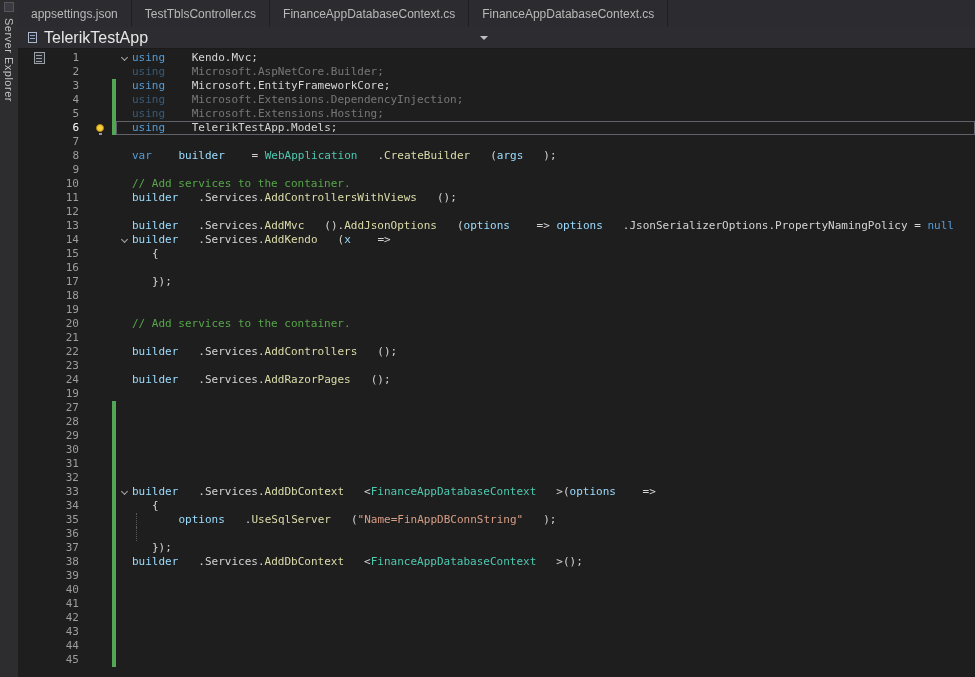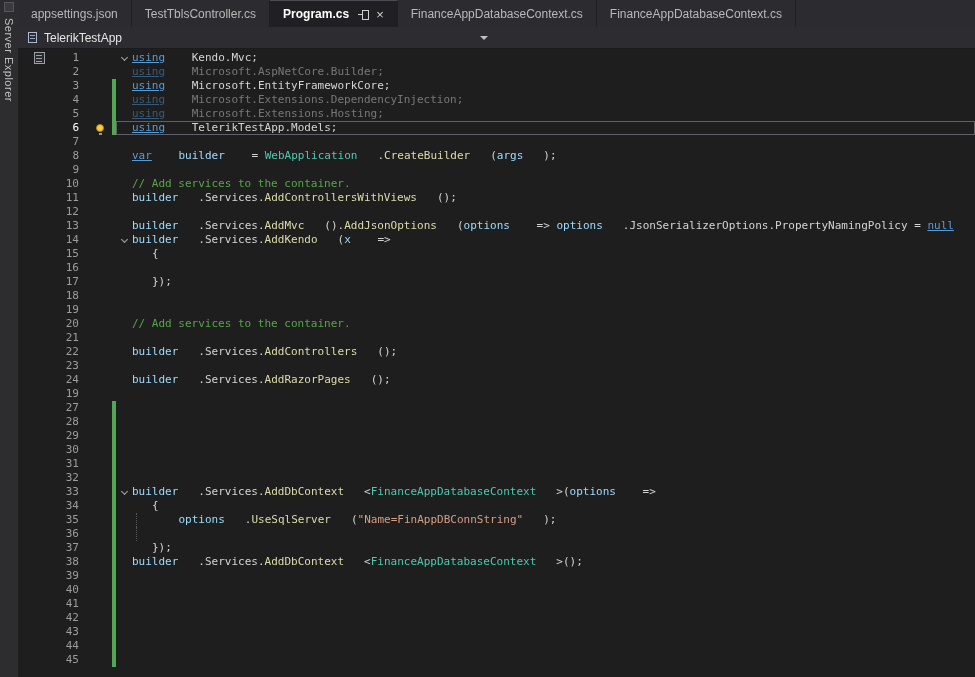--- a/index.html
+++ b/index.html
@@ -22,21 +22,21 @@
   .pin { margin-left:9px; position:relative; width:11px; height:11px; display:inline-block; }
   .pin::before { content:""; position:absolute; left:0; top:5px; width:4px; height:1px; background:#cfcfcf; }
   .pin::after  { content:""; position:absolute; left:4px; top:1px; width:5px; height:8px; border:1px solid #cfcfcf; }
   .close { margin-left:7px; color:#cfcfcf; font-size:13px; line-height:1; font-weight:normal; }
 
   
   .docbar { height:22px; background:#2d2d31; display:flex; align-items:center; border-bottom:1px solid #1b1b1e; flex:none; }
   .doc-dd { display:flex; align-items:center; width:478px; height:100%; padding:0 8px 0 10px; }
   .file-icon { width:9px; height:11px; border:1px solid #aeb8cc; position:relative; flex:none; }
   .file-icon::after { content:""; position:absolute; left:1px; top:2px; width:5px; height:1px; background:#8fa8d0; box-shadow:0 3px 0 #8fa8d0; }
-  .doc-label { margin-left:7px; font-size:12px; color:#e6e6e6; white-space:nowrap; }
+  .doc-label { margin-left:7px; font-size:16px; color:#e6e6e6; white-space:nowrap; }
   .dd-arrow { margin-left:auto; width:0; height:0; border-left:4px solid transparent; border-right:4px solid transparent; border-top:4px solid #bfbfbf; }
 
   
   .editor { flex:1; background:#1e1e1e; padding-top:2px; overflow:hidden; position:relative;
             font-family:"DejaVu Sans Mono","Liberation Mono",monospace; font-size:11px; }
   .gutter-doc-icon { position:absolute; left:16px; top:3px; width:11px; height:12px; border:1px solid #9aa0a8; background:#2a2a2e; z-index:2; }
   .gutter-doc-icon::after { content:""; position:absolute; left:1px; top:2px; width:6px; height:1px; background:#9aa0a8; box-shadow:0 3px 0 #9aa0a8, 0 6px 0 #9aa0a8; }
 
   .line { display:flex; height:14px; line-height:14px; align-items:stretch; }
   .num { width:70px; text-align:right; padding-right:9px; color:#9d9d9d; flex:none; }
@@ -48,21 +48,21 @@
   .line.cur .lbody { box-shadow: inset 0 0 0 1px #61616a; }
   .fold { width:16px; display:flex; align-items:center; justify-content:center; flex:none; }
   .chev { width:5px; height:5px; border-left:1px solid #a8a8a8; border-bottom:1px solid #a8a8a8; transform:rotate(-45deg); margin-top:-2px; }
   .codetxt { white-space:pre; }
   .line.dim .codetxt { opacity:.48; }
   .guide { position:absolute; left:20px; top:0; bottom:0; border-left:1px dotted #5a5a5a; }
 
   .bulb { width:8px; height:8px; border-radius:50%; background:#f4d03f; border:1px solid #b8860b; position:relative; }
   .bulb::after { content:""; position:absolute; left:2px; top:8px; width:3px; height:2px; background:#999999; }
 
-  .tok-k  { color:#569cd6;text-decoration:underline; }
+  .tok-k  { color:#569cd6; }
   .tok-n  { color:#d4d4d4;padding-left:20px; }
   .tok-i  { color:#9cdcfe; }
   .tok-ty { color:#4ec9b0;margin-top:13px; }
   .tok-m  { color:#dcdcaa; }
   .tok-c  { color:#57a64a; }
   .tok-s  { color:#d69d85; }
 </style>
 </head>
 <body>
 
@@ -75,25 +75,20 @@
 
   <div class="main">
 
     <div class="tabstrip">
         <div class="tab">
           <span class="tab-label">appsettings.json</span>
         </div>
         <div class="tab">
           <span class="tab-label">TestTblsController.cs</span>
         </div>
-        <div class="tab active">
-          <span class="tab-label">Program.cs</span>
-          <span class="pin"></span>
-          <span class="close">×</span>
-        </div>
         <div class="tab">
           <span class="tab-label">FinanceAppDatabaseContext.cs</span>
         </div>
         <div class="tab">
           <span class="tab-label">FinanceAppDatabaseContext.cs</span>
         </div>
       </div>
 
     <div class="docbar">
       <div class="doc-dd">

